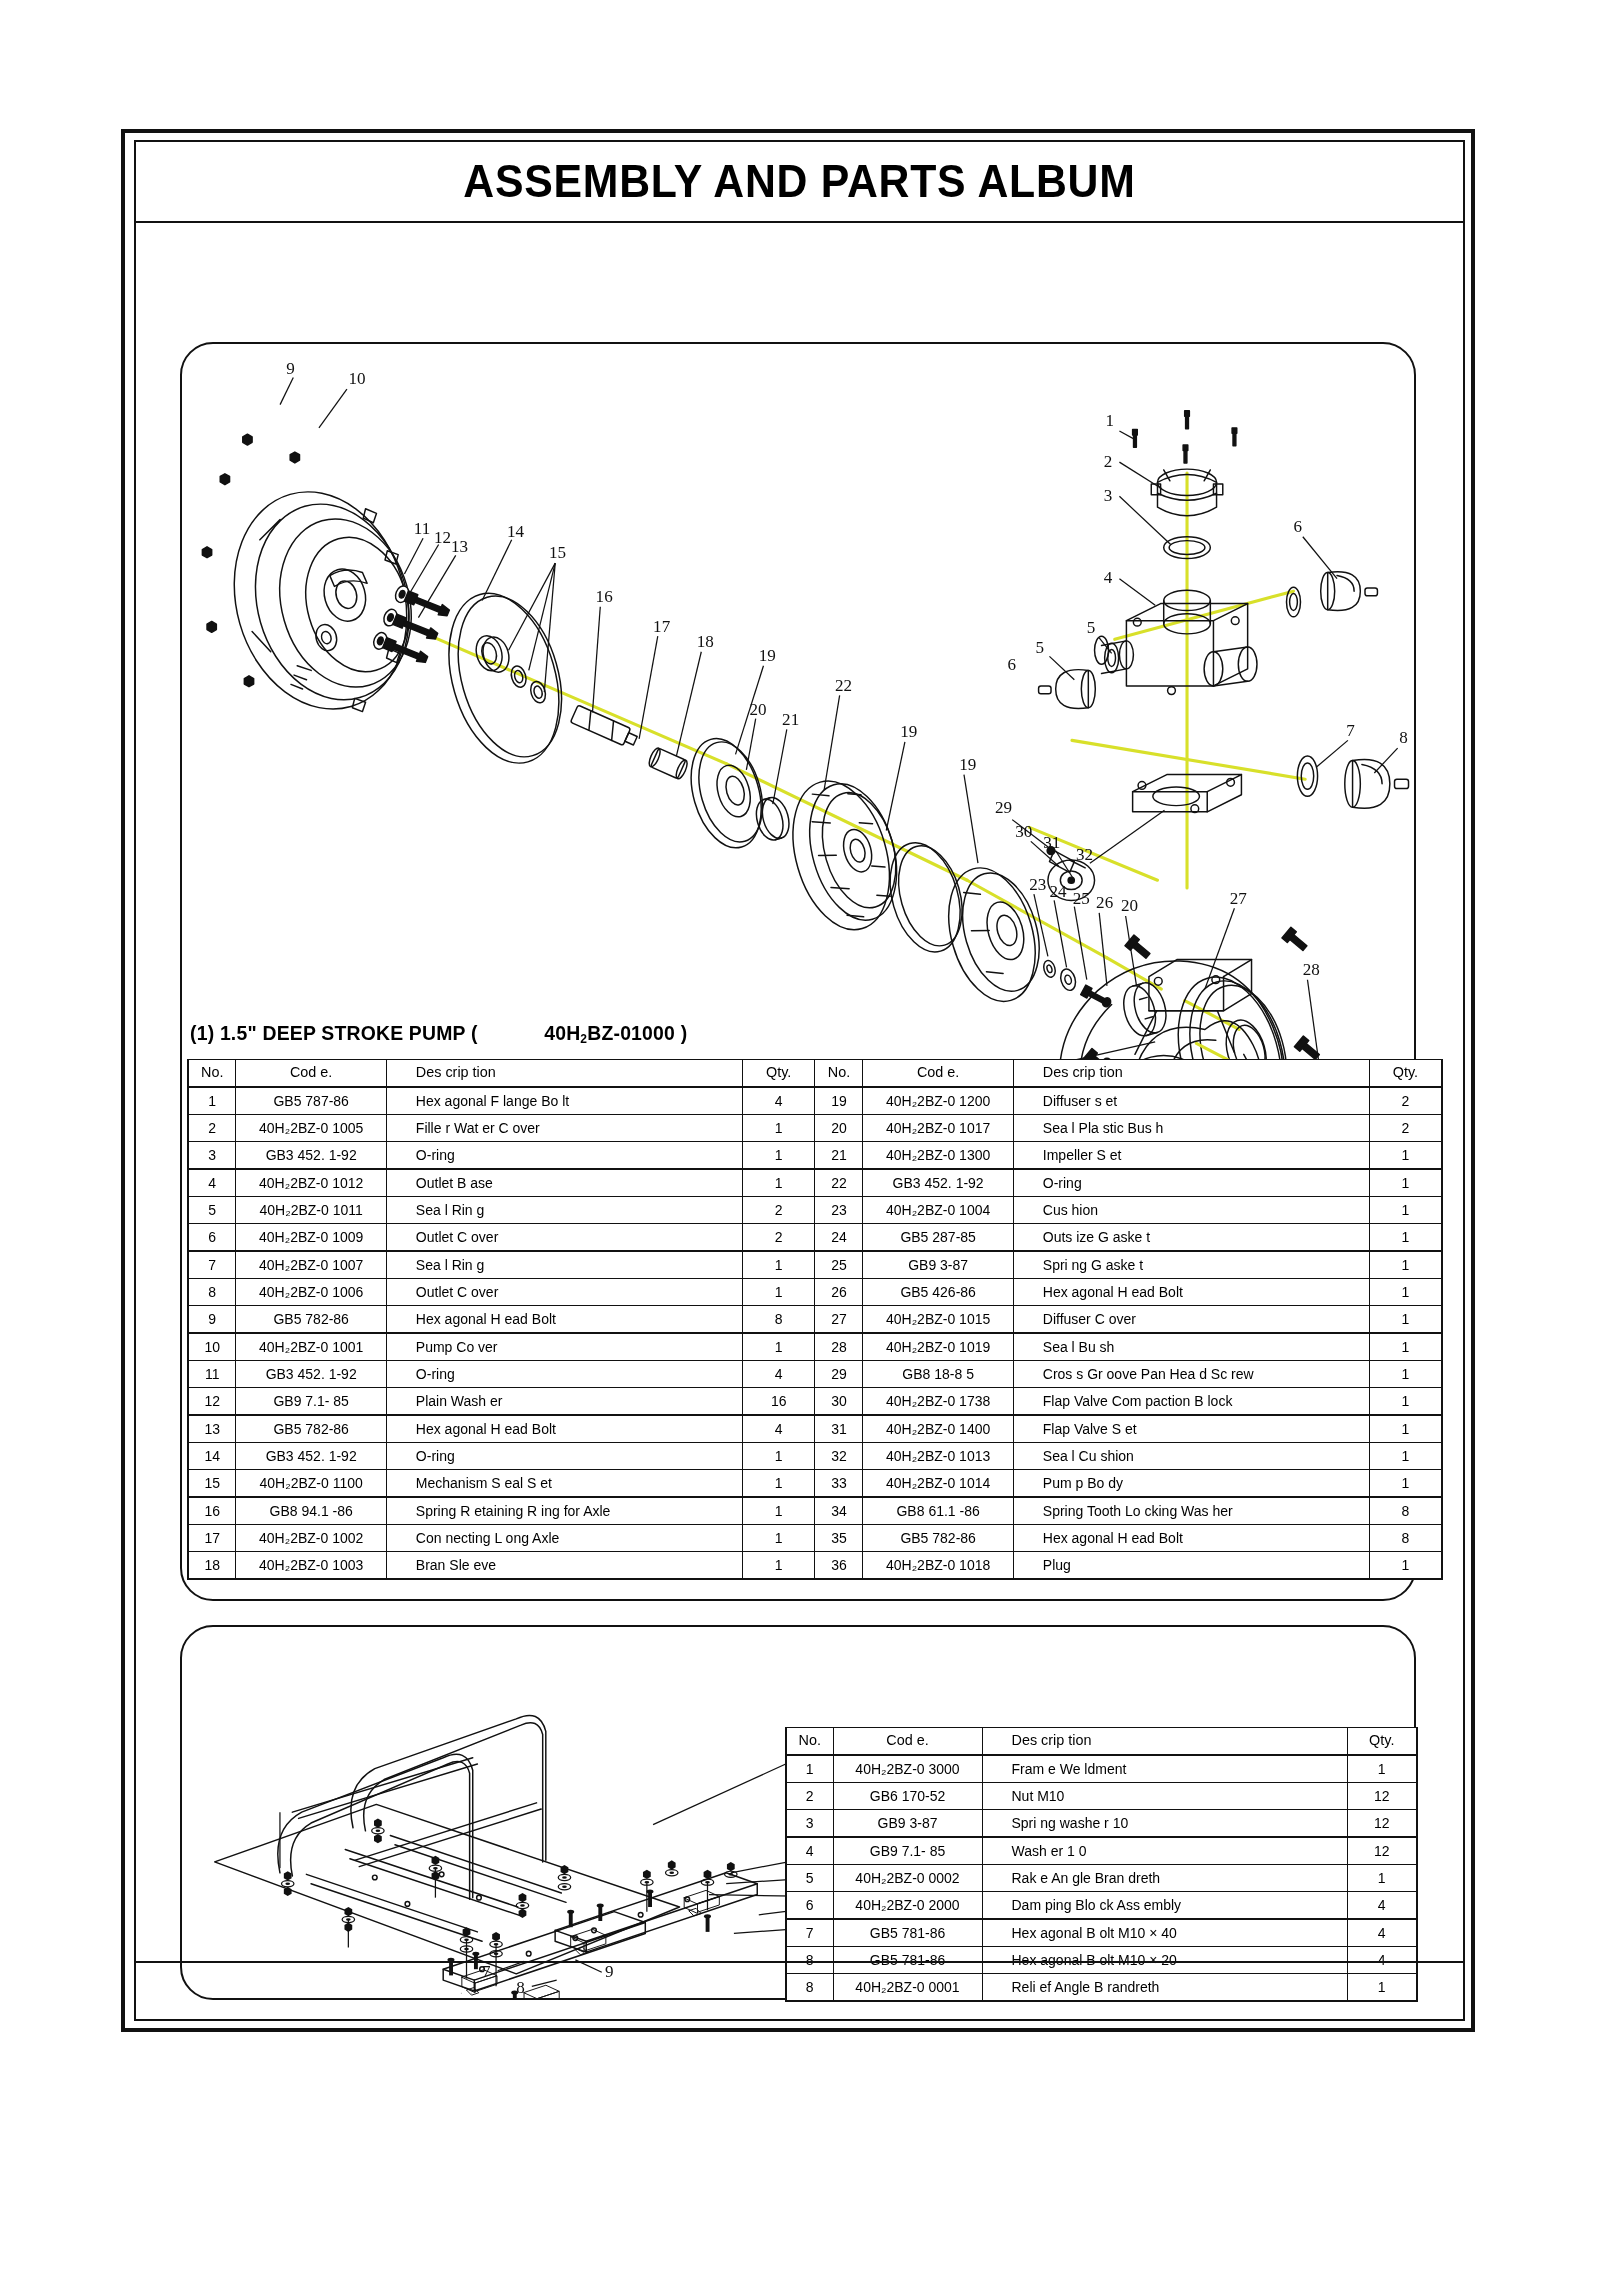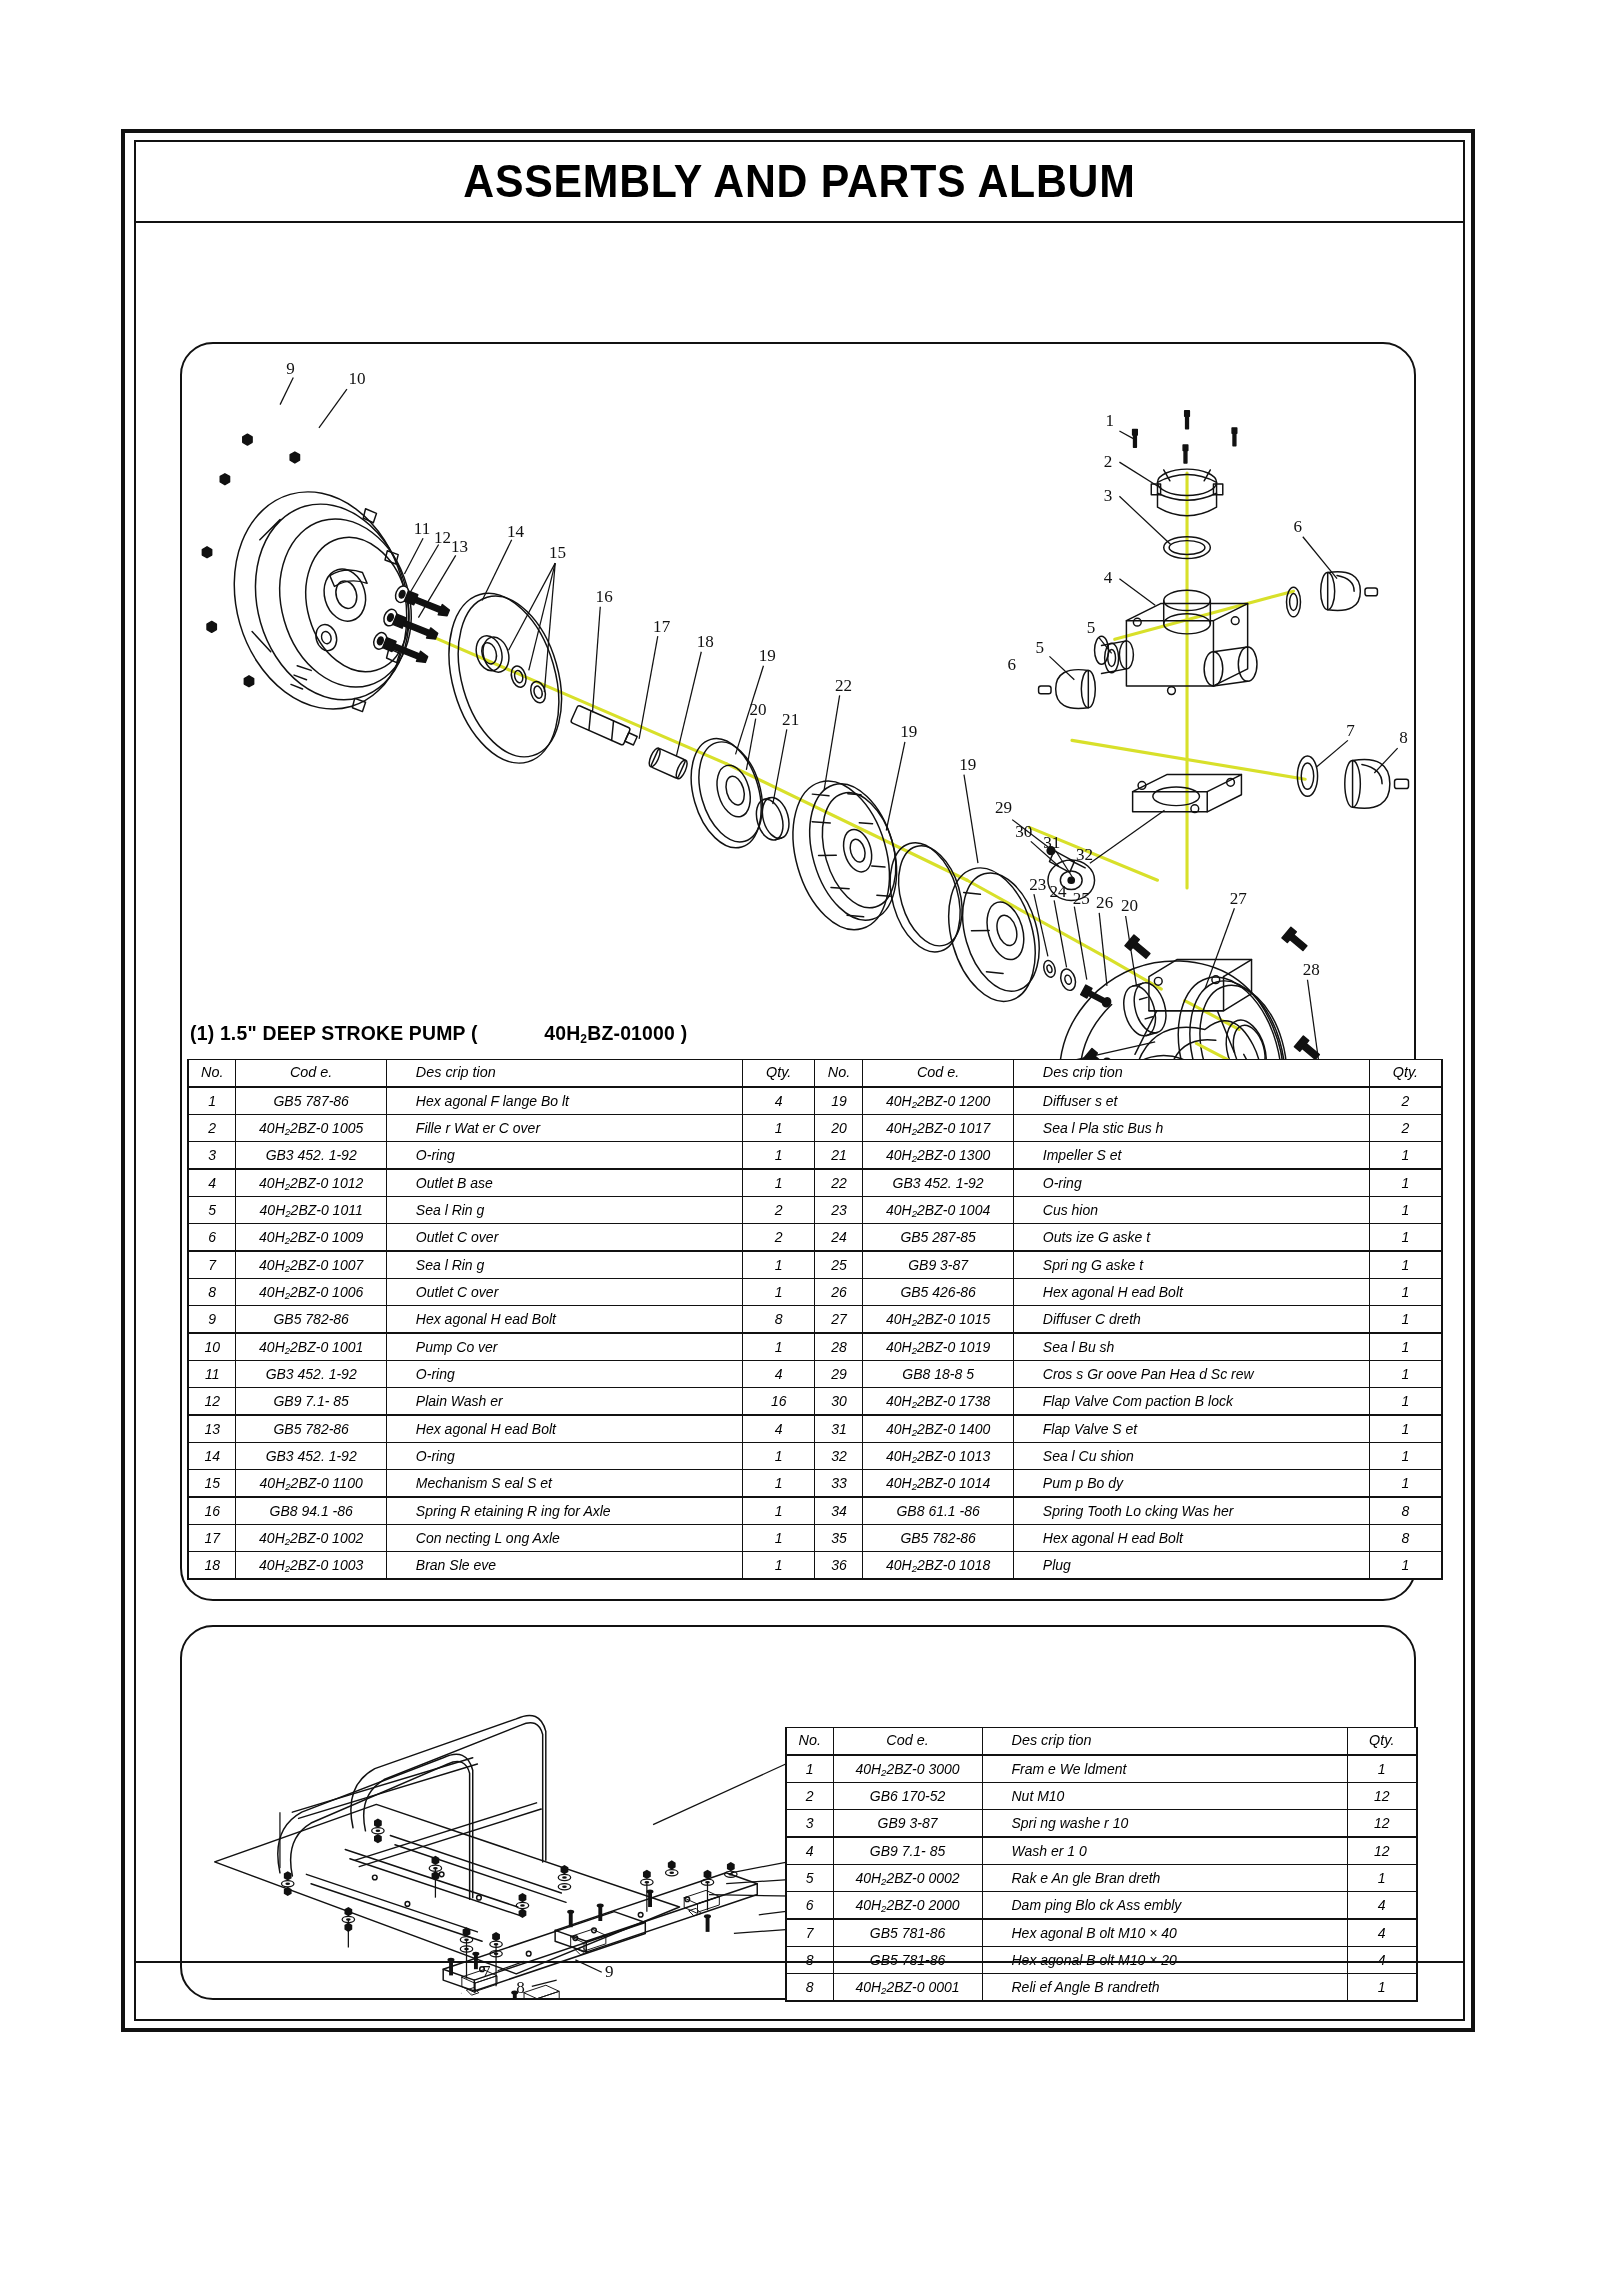--- a/index.html
+++ b/index.html
@@ -36,21 +36,21 @@
   .stage svg{position:absolute;left:0;top:0;}
 
   
   .caption{position:absolute;left:190px;top:1022px;font-size:19.4px;font-weight:700;
     letter-spacing:0.2px;white-space:nowrap;}
   .caption .gap{display:inline-block;width:61px;}
   sub{font-size:.62em;vertical-align:baseline;position:relative;top:.28em;}
 
   
   table.parts{position:absolute;border-collapse:collapse;background:#fff;
-    font-size:14px;table-layout:fixed;font-style:italic;}
+    font-size:14px;table-layout:fixed;}
   table.parts th,table.parts td{border:1.1px solid #111;text-align:center;
     padding:0;height:26px;font-weight:400;line-height:1.05;overflow:hidden;white-space:nowrap;}
   table.parts thead th{font-size:14.4px;}
   table.parts td.desc,table.parts th.desc{text-align:left;padding-left:29px;}
   table.parts .grp{border-bottom:2px solid #111;}
   table.parts .outer-l{border-left:2px solid #111;}
   table.parts .outer-r{border-right:2px solid #111;}
 
   #table-main{left:187px;top:1059px;width:1256px;}
   #table-frame{left:785px;top:1727px;width:631px;}
@@ -619,21 +619,21 @@
           <td class="desc">Hex agonal H ead Bolt</td>
           <td class="outer-r">1</td>
         </tr>
         <tr>
           <td class="outer-l grp">9</td>
           <td class="grp">GB5 782-86</td>
           <td class="desc grp">Hex agonal H ead Bolt</td>
           <td class="grp">8</td>
           <td class="grp">27</td>
           <td class="grp">40H₂2BZ-0 1015</td>
-          <td class="desc grp">Diffuser C dreth</td>
+          <td class="desc grp">Diffuser C over</td>
           <td class="outer-r grp">1</td>
         </tr>
         <tr>
           <td class="outer-l">10</td>
           <td>40H₂2BZ-0 1001</td>
           <td class="desc">Pump Co ver</td>
           <td>1</td>
           <td>28</td>
           <td>40H₂2BZ-0 1019</td>
           <td class="desc">Sea l Bu sh</td>

